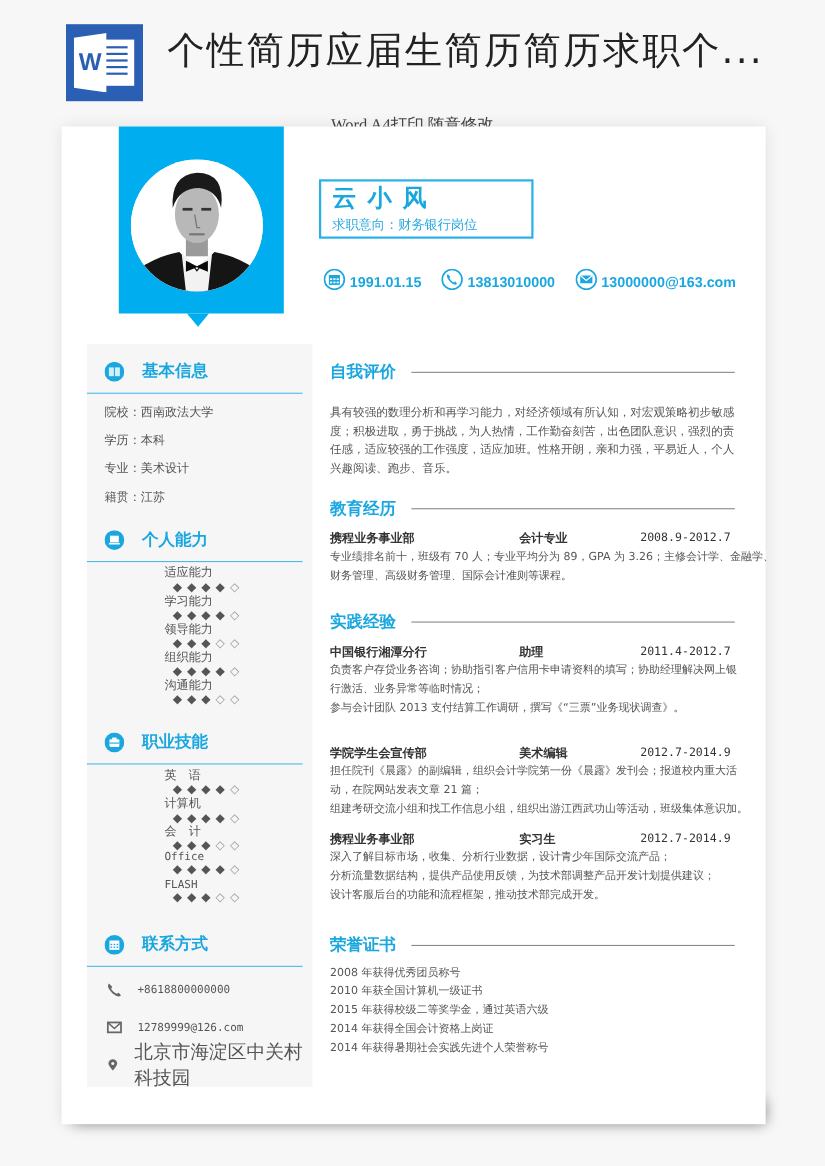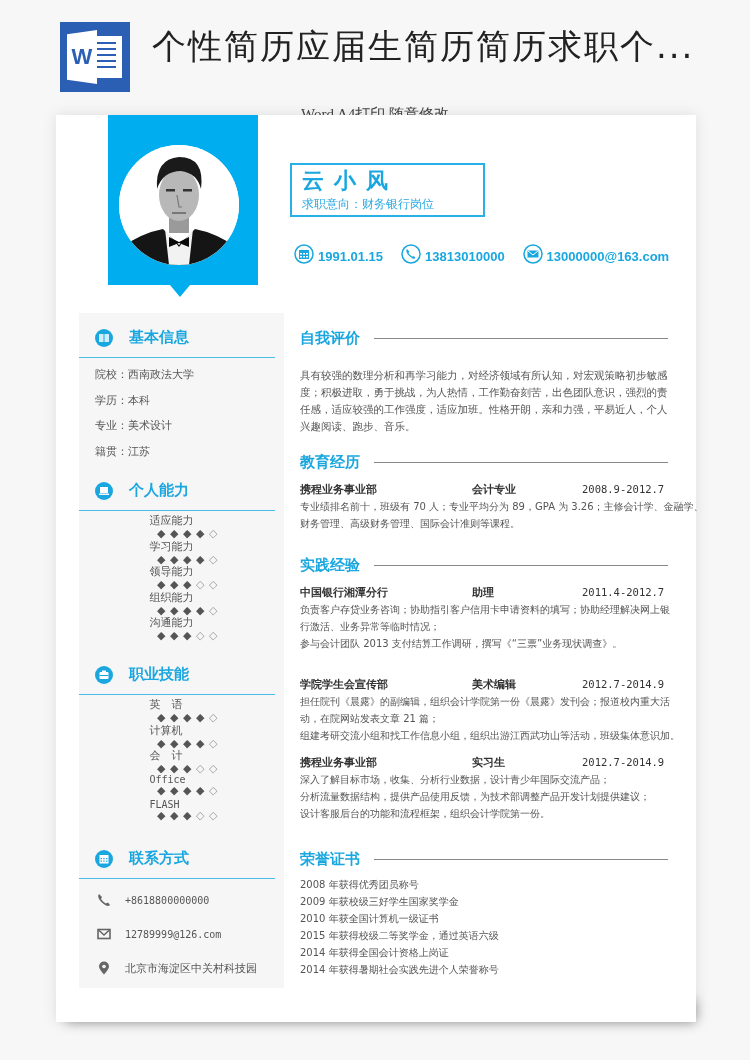--- a/index.html
+++ b/index.html
@@ -77,21 +77,21 @@
   .lsec-head .htitle { font-size: 15px; color: #1aa7e0; font-weight: bold; }
   .info-row { font-size: 11px; color: #555; padding-left: 16px; height: 25.5px; line-height: 25.5px; }
   .skill-row { display: flex; align-items: center; height: 25.5px; padding-left: 16px; flex-direction: column; }
   .skill-row .sl { width: 80px; font-size: 11px; color: #555; }
   .skill-row .sl.mono { font-family: "DejaVu Sans Mono", monospace; font-size: 10px; }
   .dots { display: flex; }
   .dots i { font-style: normal; font-size: 11px; width: 13px; color: #555; line-height: 1; }
   .dots i.empty { color: #999; }
   .crow { display: flex; align-items: center; height: 34px; padding-left: 18px; }
   .crow .cic { width: 14px; height: 14px; margin-right: 14px; }
-  .crow span { font-size: 11px; color: #555; }
+  .crow span { font-size: 17px; color: #555; }
   .crow span.mono { font-family: "DejaVu Sans Mono", monospace; font-size: 10px; }
   
   .rsec { position: absolute; left: 244px; width: 368px; }
   .rsec-head { display: flex; align-items: center; height: 26px; }
   .rsec-head .rt { font-size: 15px; color: #1aa7e0; font-weight: bold; margin-right: 14px; white-space: nowrap; }
   .rsec-head .rl { flex: 1; height: 1px; background: #888; }
   .para { font-size: 10.5px; line-height: 17px; color: #555; margin-top: 16px; }
   .entry-head { display: flex; font-size: 11px; font-weight: bold; color: #333; margin-top: 6px; height: 17px; line-height: 17px; }
   .entry-head .eo { width: 172px; }
   .entry-head .er { width: 110px; }
@@ -412,33 +412,32 @@
           <div class="eline">组建考研交流小组和找工作信息小组，组织出游江西武功山等活动，班级集体意识加。</div>
         </div>
         <div style="margin-bottom: 10px;">
           <div class="entry-head">
             <span class="eo">携程业务事业部</span>
             <span class="er">实习生</span>
             <span class="ed">2012.7-2014.9</span>
           </div>
           <div class="eline">深入了解目标市场，收集、分析行业数据，设计青少年国际交流产品；</div>
           <div class="eline">分析流量数据结构，提供产品使用反馈，为技术部调整产品开发计划提供建议；</div>
-          <div class="eline">设计客服后台的功能和流程框架，组织会计学院第一份。</div>
+          <div class="eline">设计客服后台的功能和流程框架，推动技术部完成开发。</div>
         </div>
       </div>
   </div>
 
   <div class="rsec" style="top:731px">
     <div class="rsec-head">
       <span class="rt">荣誉证书</span>
       <span class="rl"></span>
     </div>
     <div style="height:4px"></div>
     <div id="honors-list">
         <div class="honor">2008 年获得优秀团员称号</div>
-        <div class="honor">2009 年获校级三好学生国家奖学金</div>
         <div class="honor">2010 年获全国计算机一级证书</div>
         <div class="honor">2015 年获得校级二等奖学金，通过英语六级</div>
         <div class="honor">2014 年获得全国会计资格上岗证</div>
         <div class="honor">2014 年获得暑期社会实践先进个人荣誉称号</div>
       </div>
   </div>
 </div>
 
 </body></html>

